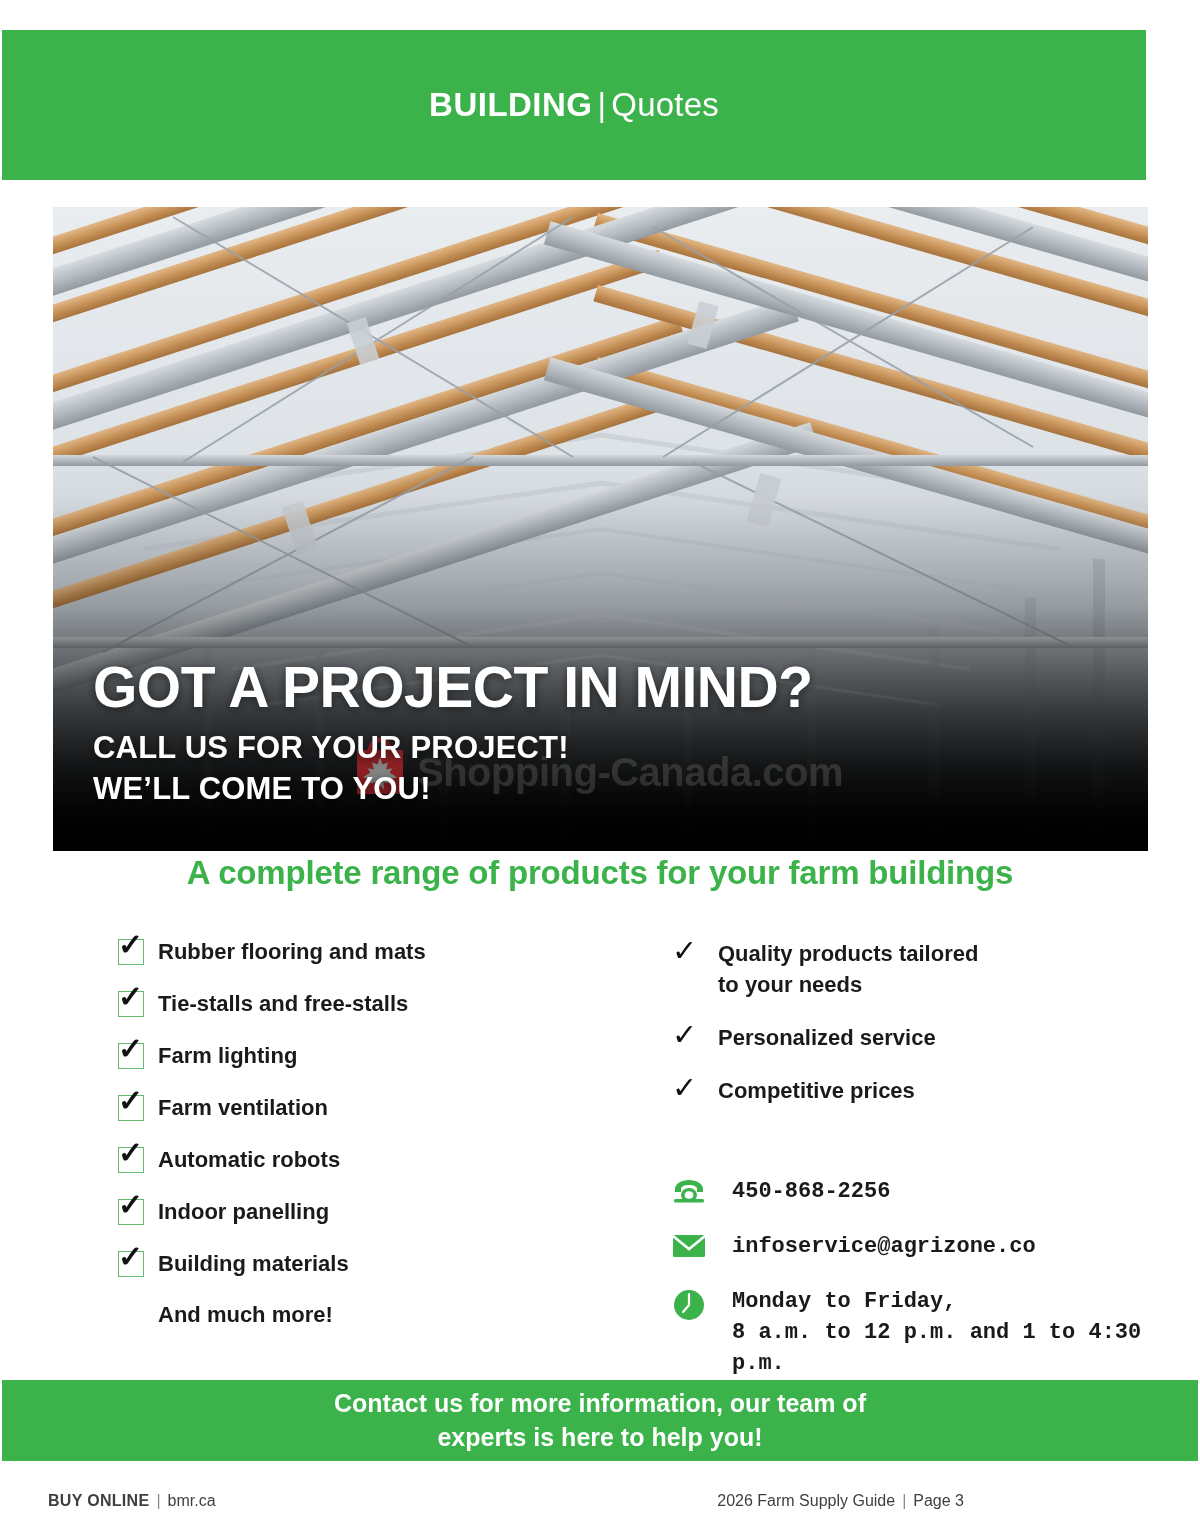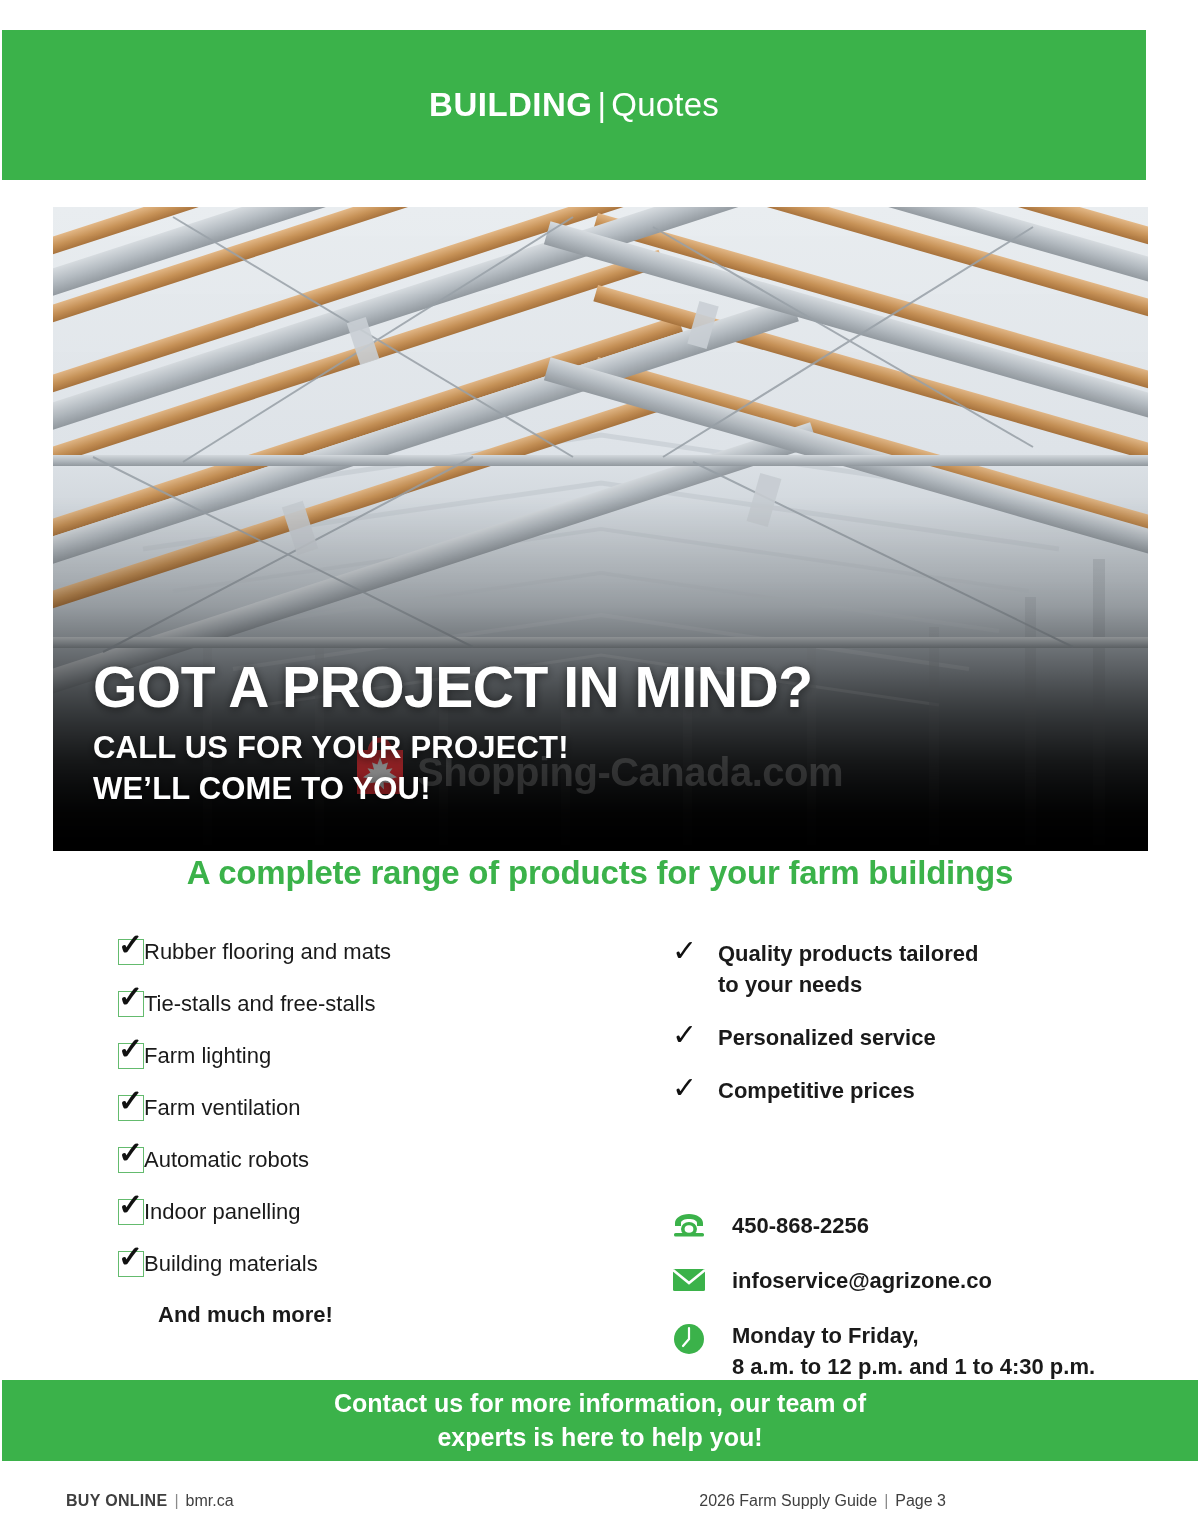--- a/index.html
+++ b/index.html
@@ -185,23 +185,23 @@
     position: absolute;
     left: -1px;
     top: -10px;
     font-size: 30px;
     line-height: 30px;
     color: #111111;
     font-weight: bold;
   }
   .check-label {
     font-size: 22px;
-    font-weight: normal;
+    font-weight: bold;
     color: #1a1a1a;
-    margin-left: 0;
+    margin-left: 14px;
     line-height: 28px;
   }
   .much-more {
     font-size: 22px;
     font-weight: bold;
     color: #1a1a1a;
     margin-left: 40px;
     margin-top: 18px;
   }
 
@@ -219,21 +219,22 @@
   }
   .bullet-label {
     font-size: 22px;
     font-weight: bold;
     color: #1a1a1a;
     line-height: 31px;
   }
 
   
   .contact-block {
-    margin-top: 104px;
+    margin-top: 70px;
+    font-family: Liberation Mono, monospace;
   }
   .contact-row {
     display: flex;
     align-items: flex-start;
     margin-bottom: 24px;
   }
   .contact-icon {
     width: 60px;
     flex: 0 0 auto;
     display: flex;
@@ -269,21 +270,21 @@
     text-align: center;
   }
 
   .footer-meta {
     position: absolute;
     left: 0;
     top: 1492px;
     width: 1012px;
     display: flex;
     justify-content: space-between;
-    padding: 0 66px;
+    padding: 0 48px;
     box-sizing: border-box;
     color: #3f3f3f;
     font-size: 16px;
   }
   .footer-meta .left span.buy {
     font-weight: bold;
     letter-spacing: 0.3px;
   }
   .footer-meta .pipe {
     color: #8a8a8a;

